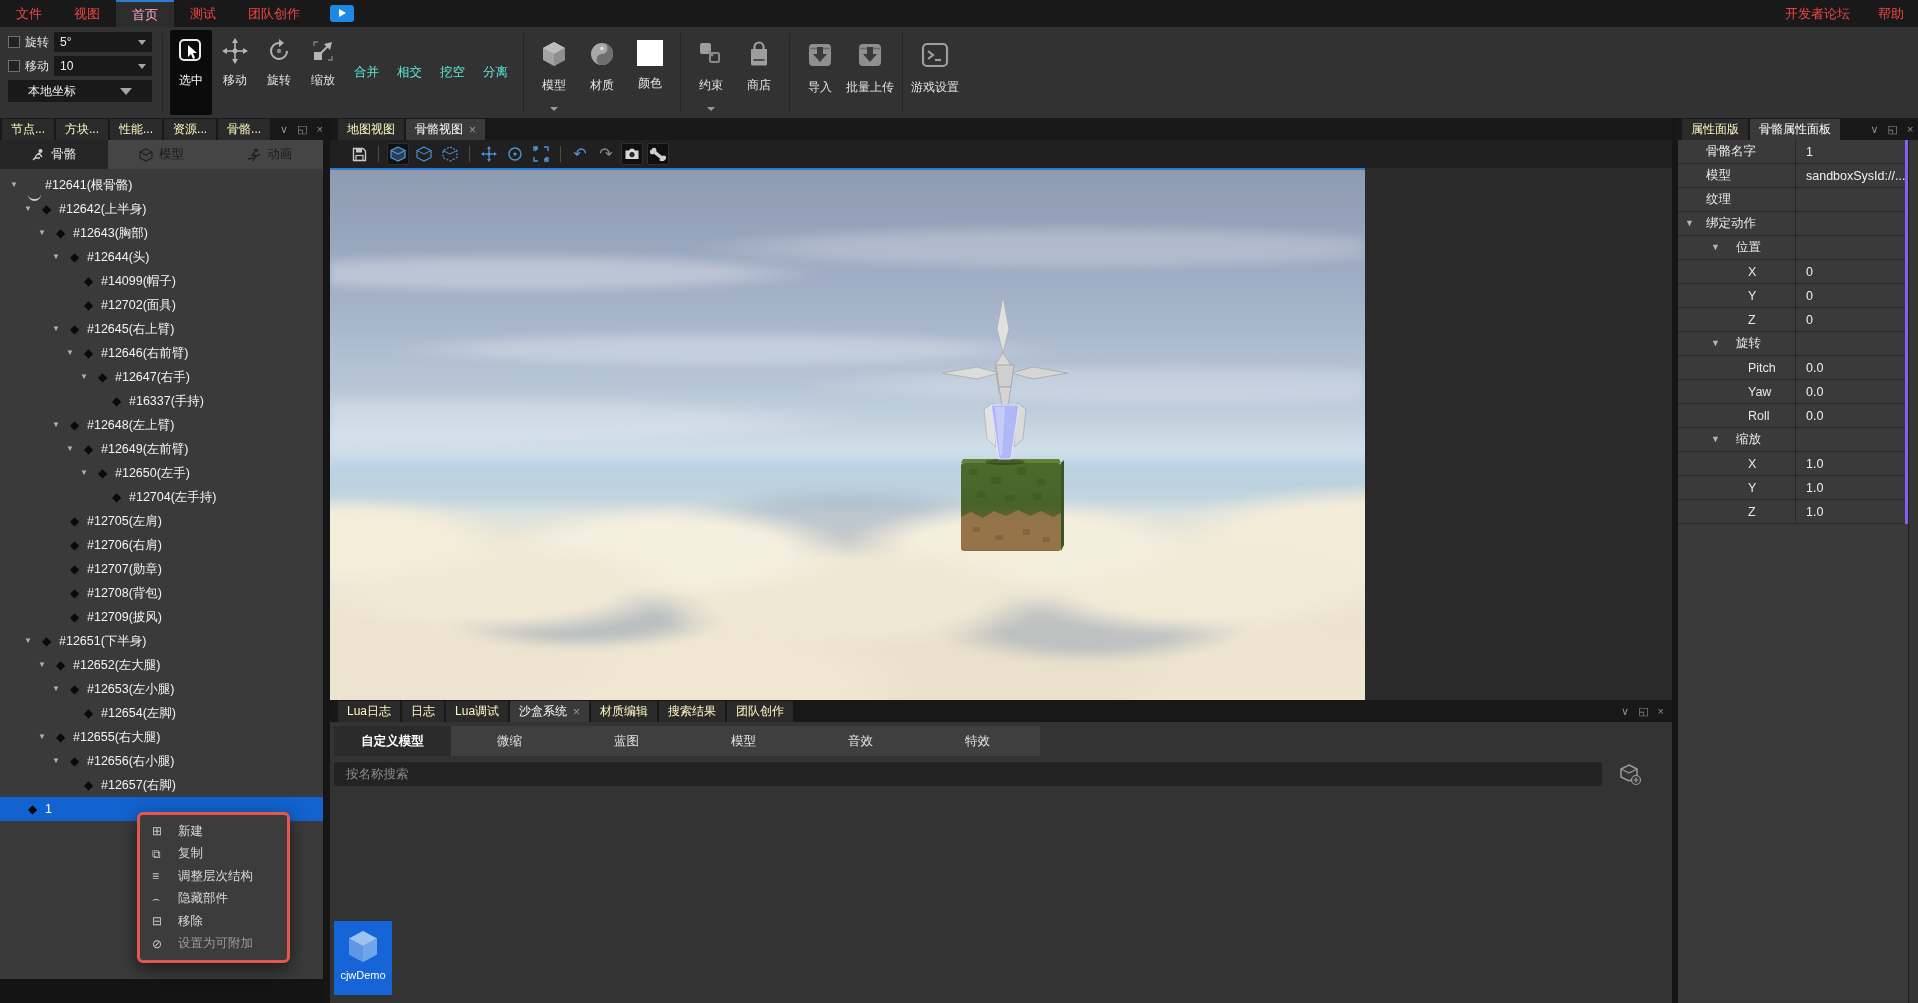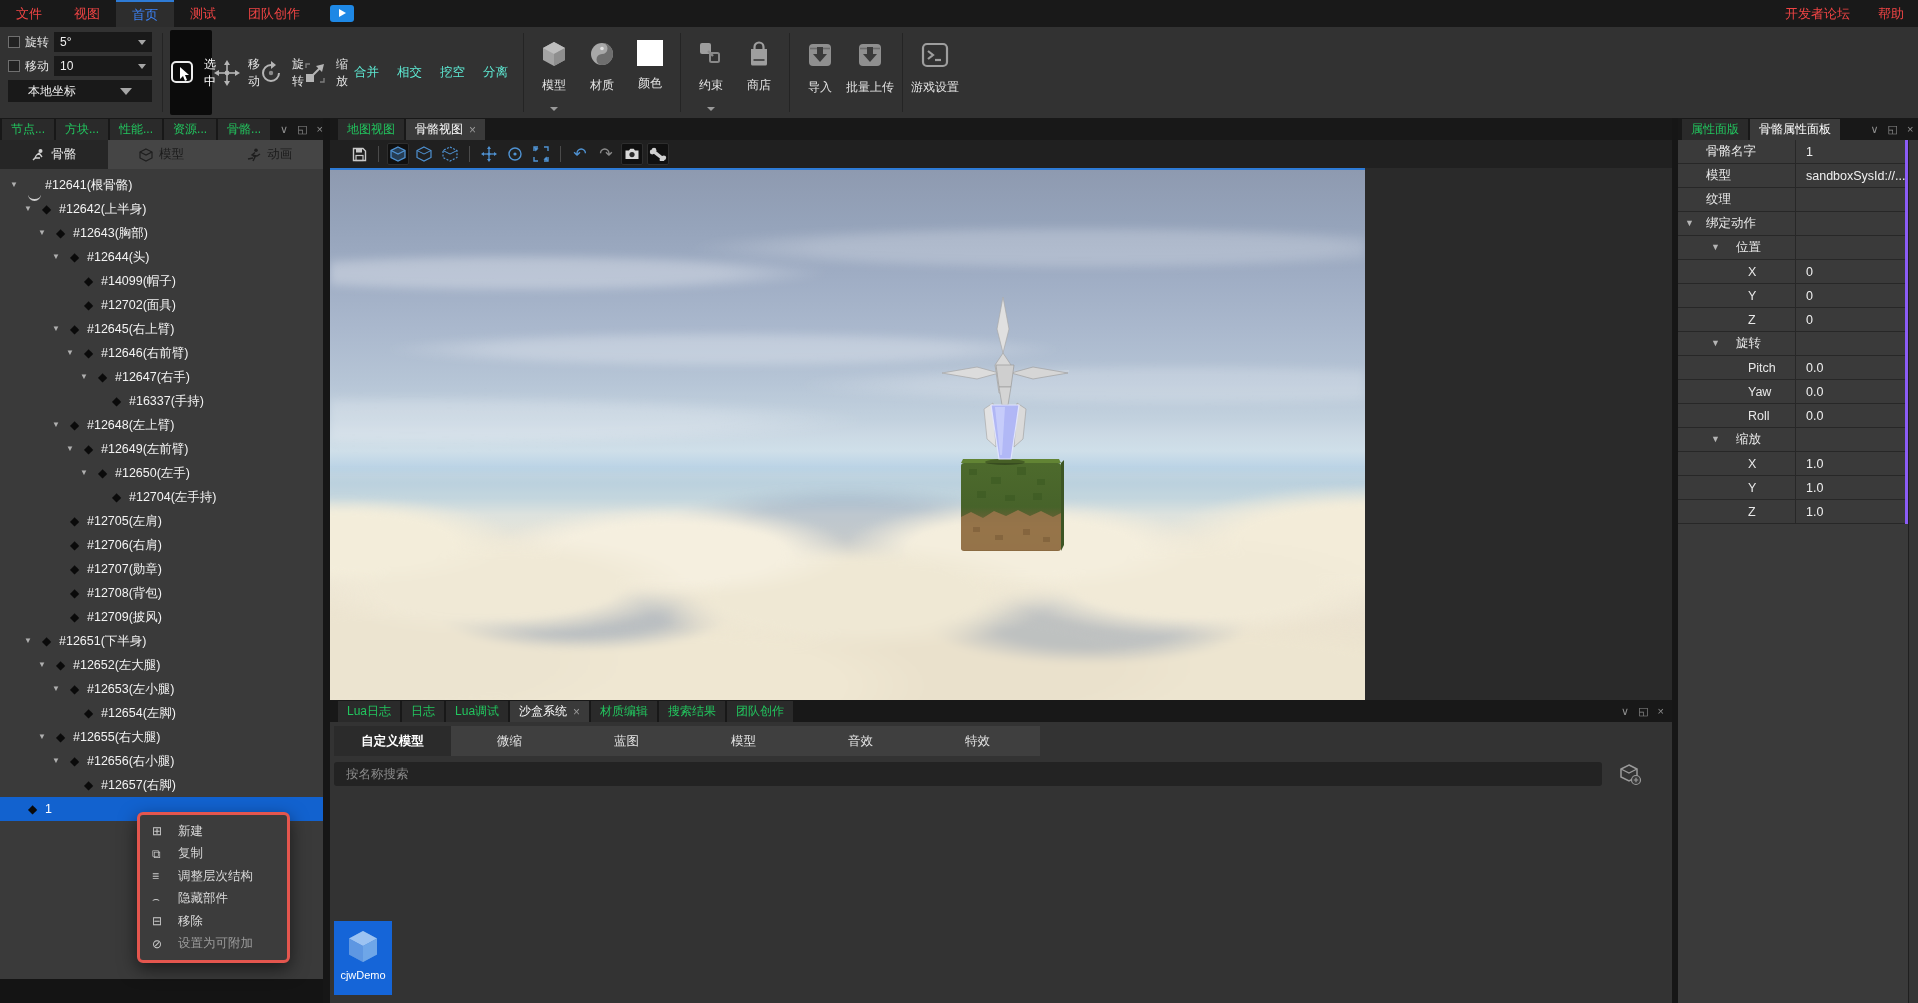--- a/index.html
+++ b/index.html
@@ -4,59 +4,59 @@
 <style>
 * { box-sizing: border-box; margin: 0; padding: 0; }
 html,body { background:#111; }
 body { font-family: "Liberation Sans", sans-serif; }
 .app { position:relative; width:1918px; height:1003px; background:#1d1d1d; overflow:hidden; display:flex; flex-direction:column; }
 
 
 .menubar { height:27px; background:#191919; display:flex; align-items:stretch; flex:none; }
 .menus { display:flex; }
 .menu-item { padding:0 16px; line-height:27px; font-size:13px; color:#ef4444; cursor:default; }
-.menu-item.active { background:#2d2d2d; color:#3b82f6; border-top:2px solid #2e7bd6; line-height:25px; }
+.menu-item.active { background:#2d2d2d; color:#f9a8d4; border-top:2px solid #2e7bd6; line-height:25px; }
 .play-btn { width:24px; height:17px; margin:5px 0 0 14px; background:#1e88e5; border-radius:3px; position:relative; }
 .play-tri { position:absolute; left:9px; top:4px; width:0; height:0; border-left:7px solid #fff; border-top:4.5px solid transparent; border-bottom:4.5px solid transparent; }
 .mb-spacer { flex:1; }
 .menus.right .menu-item { padding:0 14px; }
 
 
 .ribbon { height:91px; background:#323232; display:flex; align-items:stretch; flex:none; padding:0 4px; }
 .vsep { width:1px; background:#242424; margin:6px 6px; }
 .rib-snap { width:152px; padding:5px 4px 4px 4px; display:flex; flex-direction:column; gap:4px; }
 .snap-row { display:flex; align-items:center; gap:5px; }
 .checkbox { width:12px; height:12px; border:1px solid #6f6f6f; background:#222; flex:none; }
 .snap-label { font-size:12px; color:#e3e3e3; flex:none; }
 .mini-select { flex:1; height:20px; background:#191919; display:flex; align-items:center; padding:0 6px; font-size:12px; color:#f0f0f0; }
 .mini-select .caret { margin-left:auto; width:0; height:0; border-left:4px solid transparent; border-right:4px solid transparent; border-top:5px solid #a5a5a5; }
 .coord-select { height:22px; background:#191919; display:flex; align-items:center; padding:0 20px; font-size:12px; color:#f0f0f0; }
 .coord-select .caret { margin-left:auto; width:0; height:0; border-left:6px solid transparent; border-right:6px solid transparent; border-top:7px solid #a5a5a5; }
 
-.tool-btn { width:42px; margin:3px 1px; display:flex; align-items:center; justify-content:flex-start; padding-top:0; gap:8px; border-radius:2px; }
+.tool-btn { width:42px; margin:3px 1px; display:flex; flex-direction:column; align-items:center; justify-content:flex-start; padding-top:8px; gap:8px; border-radius:2px; }
 .tool-btn svg { flex:none; }
 .tool-btn .t-label { font-size:12px; color:#e3e3e3; }
 .tool-btn.active { background:#0b0b0b; }
 .tool-btn.active .t-label { color:#fff; }
 
 .op-group { display:flex; align-items:center; }
 .op-btn { padding:0 9px; font-size:12.5px; color:#5eead4; }
 
 .big-btn { min-width:44px; margin:3px 2px; display:flex; flex-direction:column; align-items:center; padding-top:10px; gap:9px; position:relative; }
 .big-btn .t-label { font-size:12px; color:#e3e3e3; white-space:nowrap; }
 .big-btn .drop-caret { position:absolute; bottom:4px; width:0; height:0; border-left:4px solid transparent; border-right:4px solid transparent; border-top:4px solid #9a9a9a; }
 .color-swatch { width:26px; height:26px; background:#fff; }
 
 
 .main { flex:1; display:flex; background:#141414; min-height:0; }
 .splitter { flex:none; background:#161616; }
 
 
 .ptab-strip { height:22px; background:#181818; display:flex; align-items:flex-end; padding-left:2px; flex:none; }
-.ptab { margin-right:2px; padding:0 9px; height:21px; line-height:21px; background:#2a2a2a; color:#22c55e; font-size:12px; white-space:nowrap; display:flex; align-items:center; gap:6px; }
+.ptab { margin-right:2px; padding:0 9px; height:21px; line-height:21px; background:#2a2a2a; color:#fef9c3; font-size:12px; white-space:nowrap; display:flex; align-items:center; gap:6px; }
 .ptab.active { background:#3a3a3a; color:#fff; }
 .tab-x { display:none; color:#9a9a9a; font-size:12px; line-height:1; }
 .has-close .tab-x { display:inline; }
 .strip-ctrls { margin-left:auto; display:flex; gap:9px; padding:0 8px; align-items:center; height:21px; }
 .sc { color:#8f8f8f; font-size:11px; line-height:1; }
 
 
 .left-col { width:323px; flex:none; background:#3a3a3a; display:flex; flex-direction:column; }
 .subtabs { height:29px; display:flex; flex:none; background:#454545; }
 .subtab { flex:1; display:flex; align-items:center; justify-content:center; gap:6px; font-size:12.5px; color:#1c1c1c; background:#454545; }

